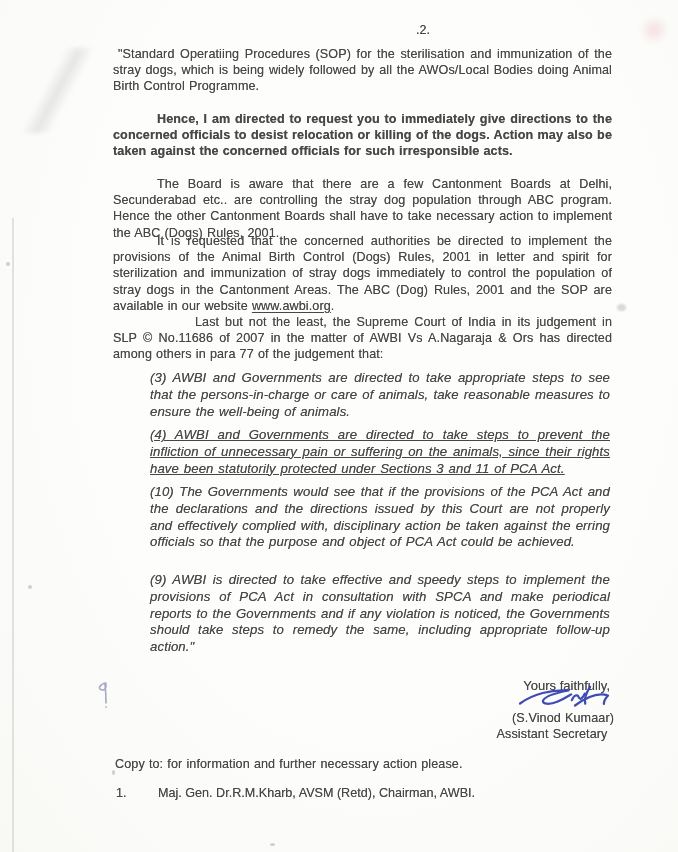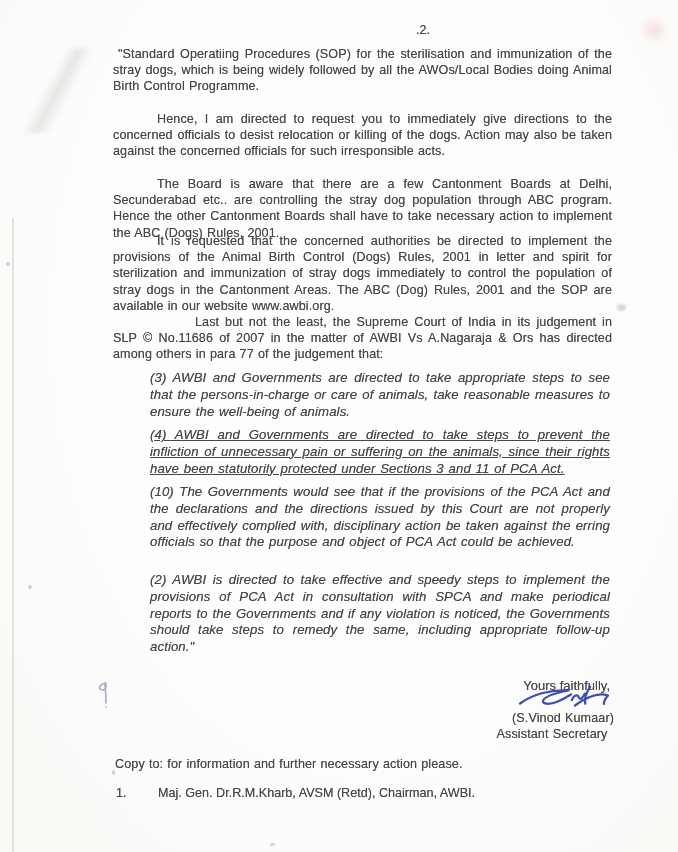--- a/index.html
+++ b/index.html
@@ -15,38 +15,38 @@
     position:absolute;
     font-size:12.6px;
     line-height:16.2px;
     letter-spacing:.1px;
     word-spacing:.5px;
     text-shadow:0 0 .5px rgba(71,71,71,.7);
   }
   .just{text-align:justify;}
   .page-number{left:416px;top:22px;font-size:12.5px;}
   .p1{left:113px;top:46px;width:499px;text-indent:5px;}
-  .p2{left:113px;top:111px;width:499px;text-indent:44px;}
+  .p2{left:113px;top:111px;width:499px;text-indent:44px;font-weight:bold;}
   .p3{left:113px;top:176px;width:499px;text-indent:44px;}
   .p4{left:113px;top:233px;width:499px;text-indent:44px;}
   .p5{left:113px;top:314px;width:499px;text-indent:82px;}
   .quote{
     position:absolute;left:150px;width:460px;
     font-style:italic;
     font-size:13.2px;line-height:16.8px;
     word-spacing:1px;letter-spacing:.1px;
     text-align:justify;
     text-shadow:0 0 .5px rgba(71,71,71,.7);
   }
   .q1{top:370px;}
   .q2{top:427px;text-decoration:underline;}
   .q3{top:484px;}
   .q4{top:572px;}
   .closing{left:108px;top:656px;width:520px;}
-  .website{text-underline-offset:2px;}
+  .website{text-decoration:underline;text-underline-offset:2px;}
   .signoff{
     position:absolute;left:494px;top:678px;width:120px;
     text-align:center;font-size:13px;line-height:15.5px;
     text-shadow:0 0 .5px rgba(71,71,71,.7);
   }
   .valediction{display:block;text-align:right;padding-right:4px;}
   .sig-wrap{position:absolute;left:515px;top:684px;width:98px;height:30px;transform:rotate(-2deg);}
   .sig-name{position:absolute;left:494px;top:710px;width:120px;text-align:right;}
   .sig-title{position:absolute;left:490px;top:726px;width:124px;text-align:center;}
   .copy-line{left:115px;top:756px;width:480px;}
@@ -90,21 +90,21 @@
   <div class="txt just p2">Hence, I am directed to request you to immediately give directions to the concerned officials to desist relocation or killing of the dogs. Action may also be taken against the concerned officials for such irresponsible acts.</div>
   <div class="txt just p3">The Board is aware that there are a few Cantonment Boards at Delhi, Secunderabad etc.. are controlling the stray dog population through ABC program. Hence the other Cantonment Boards shall have to take necessary action to implement the ABC (Dogs) Rules, 2001.</div>
 
   <div class="txt just p4"><span>It is requested that the concerned authorities be directed to implement the provisions of the Animal Birth Control (Dogs) Rules, 2001 in letter and spirit for sterilization and immunization of stray dogs immediately to control the population of stray dogs in the Cantonment Areas. The ABC (Dog) Rules, 2001 and the SOP are available in our website </span><span class="website">www.awbi.org</span><span>.</span></div>
 
   <div class="txt just p5">Last but not the least, the Supreme Court of India in its judgement in SLP © No.11686 of 2007 in the matter of AWBI Vs A.Nagaraja &amp; Ors has directed among others in para 77 of the judgement that:</div>
 
   <div class="quote q1">(3) AWBI and Governments are directed to take appropriate steps to see that the persons-in-charge or care of animals, take reasonable measures to ensure the well-being of animals.</div>
   <div class="quote q2">(4) AWBI and Governments are directed to take steps to prevent the infliction of unnecessary pain or suffering on the animals, since their rights have been statutorily protected under Sections 3 and 11 of PCA Act.</div>
   <div class="quote q3">(10) The Governments would see that if the provisions of the PCA Act and the declarations and the directions issued by this Court are not properly and effectively complied with, disciplinary action be taken against the erring officials so that the purpose and object of PCA Act could be achieved.</div>
-  <div class="quote q4">(2) AWBI is directed to take effective and speedy steps to implement the provisions of PCA Act in consultation with SPCA and make periodical reports to the Governments and if any violation is noticed, the Governments should take steps to remedy the same, including appropriate follow-up action."</div>
+  <div class="quote q4">(9) AWBI is directed to take effective and speedy steps to implement the provisions of PCA Act in consultation with SPCA and make periodical reports to the Governments and if any violation is noticed, the Governments should take steps to remedy the same, including appropriate follow-up action."</div>
 
 
   <svg class="pen-mark" viewBox="0 0 18 32">
     <path d="M10 3 C 4 4, 1 9, 6 10 C 10 10.5, 11 5, 9 3 M9 4 C 9.6 10, 10 17, 10 23" fill="none" stroke="rgba(108,113,164,0.6)" stroke-width="1.6" stroke-linecap="round"></path>
     <circle cx="10" cy="27" r="1" fill="rgba(108,113,164,0.45)"></circle>
   </svg>
 
   <div class="signoff">
     <span class="valediction">Yours faithfully,</span>
   </div>

